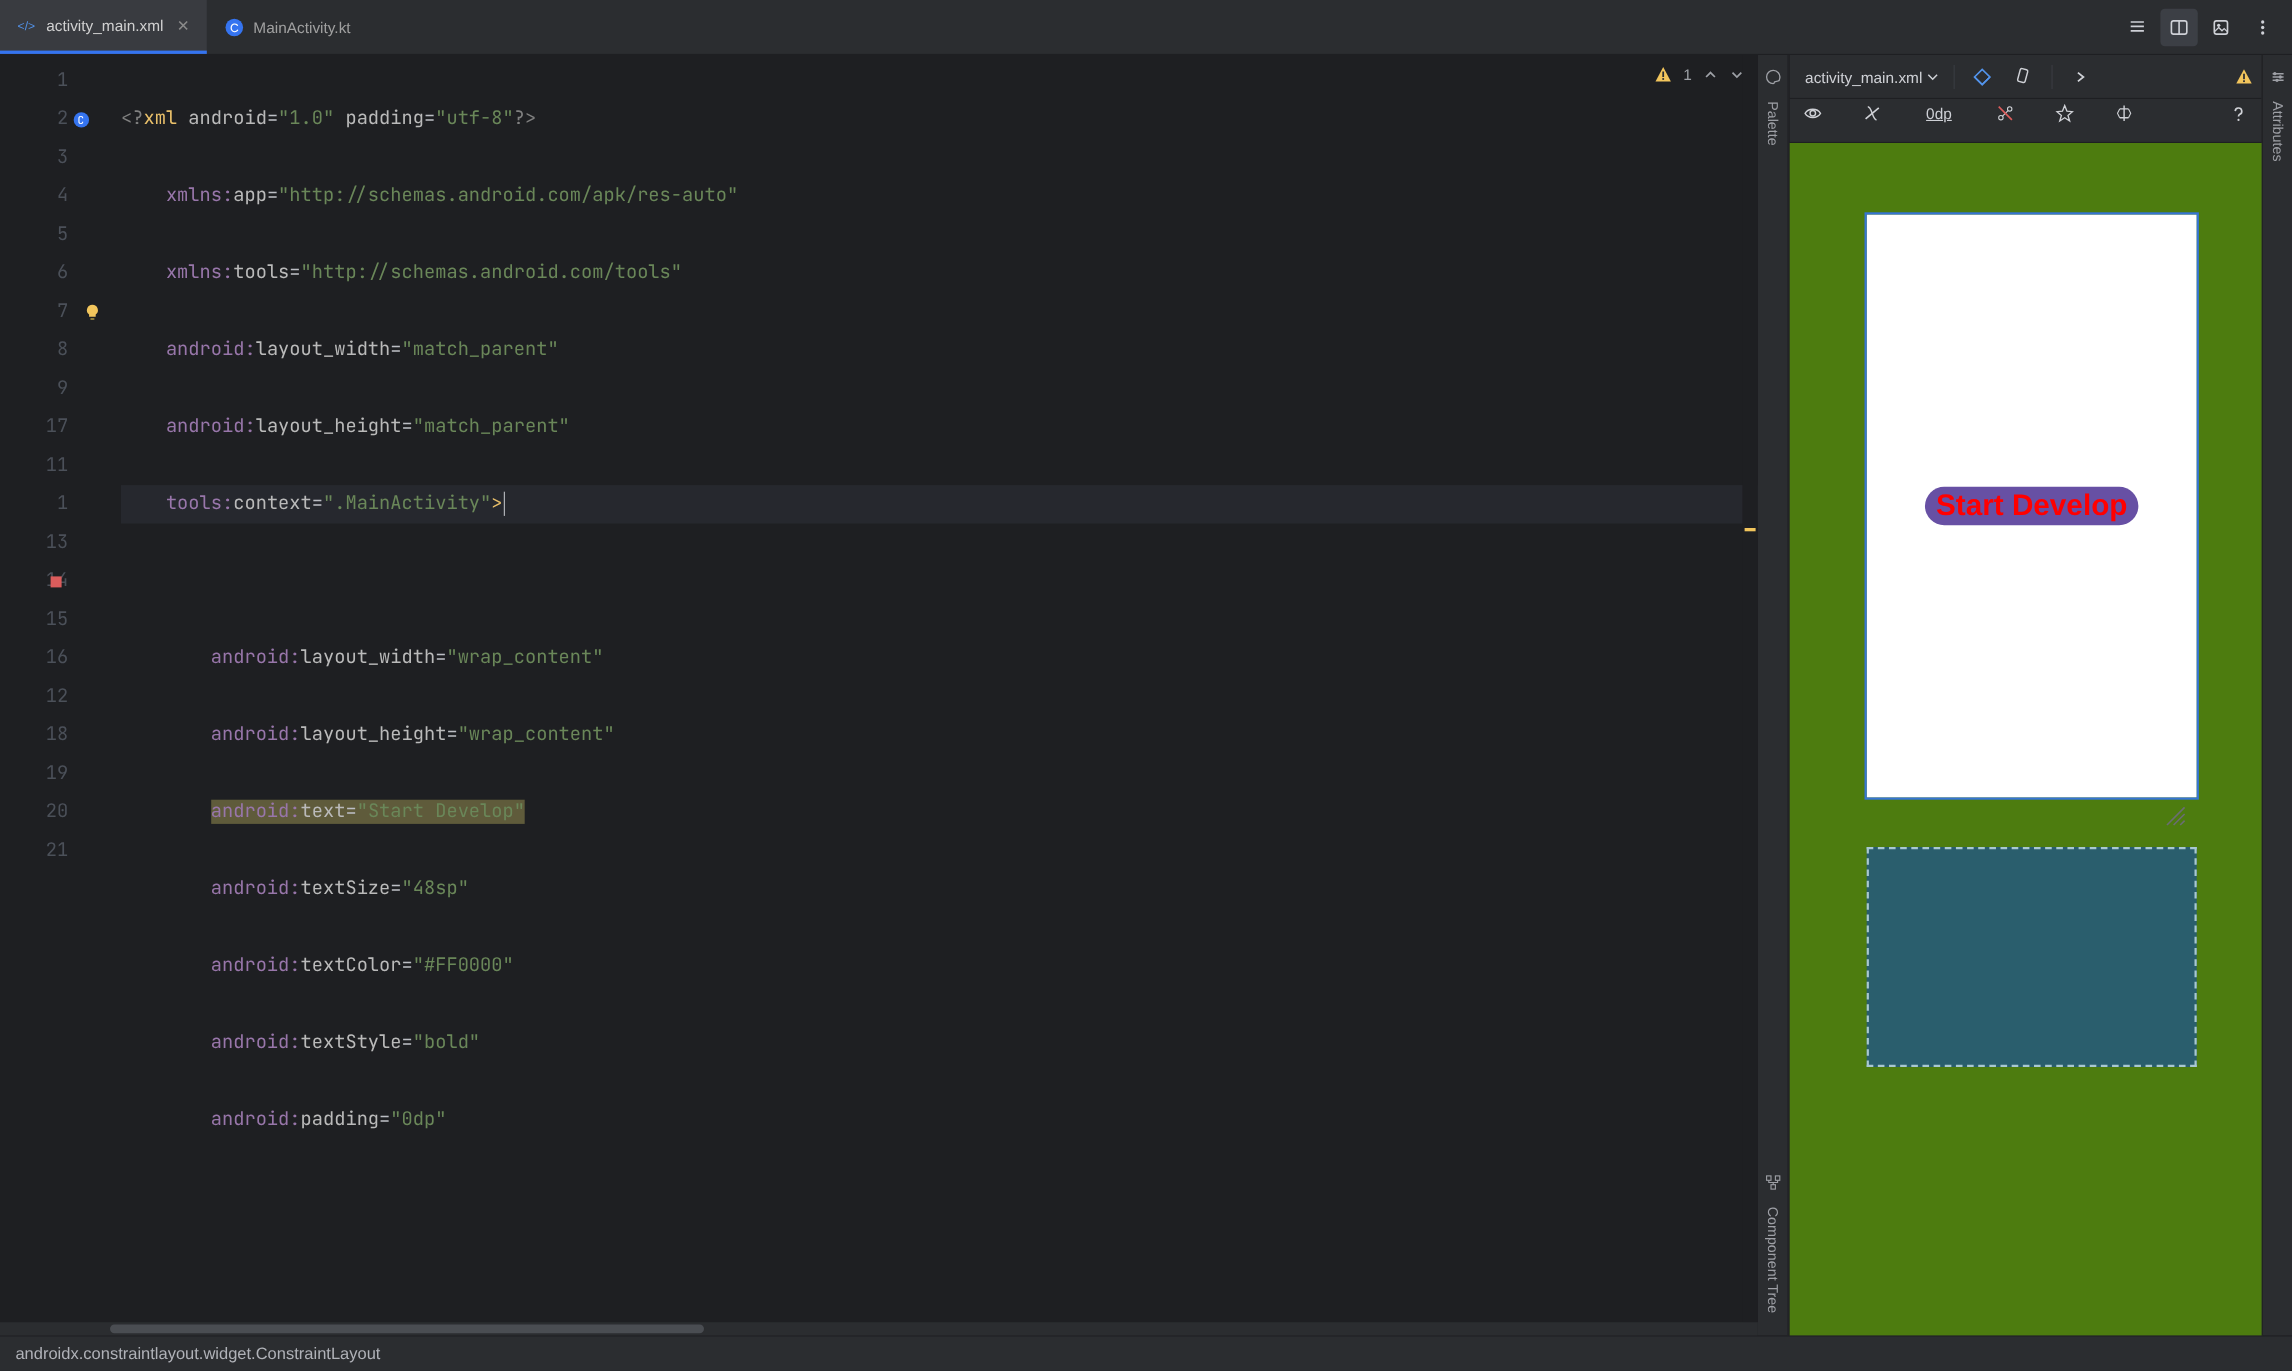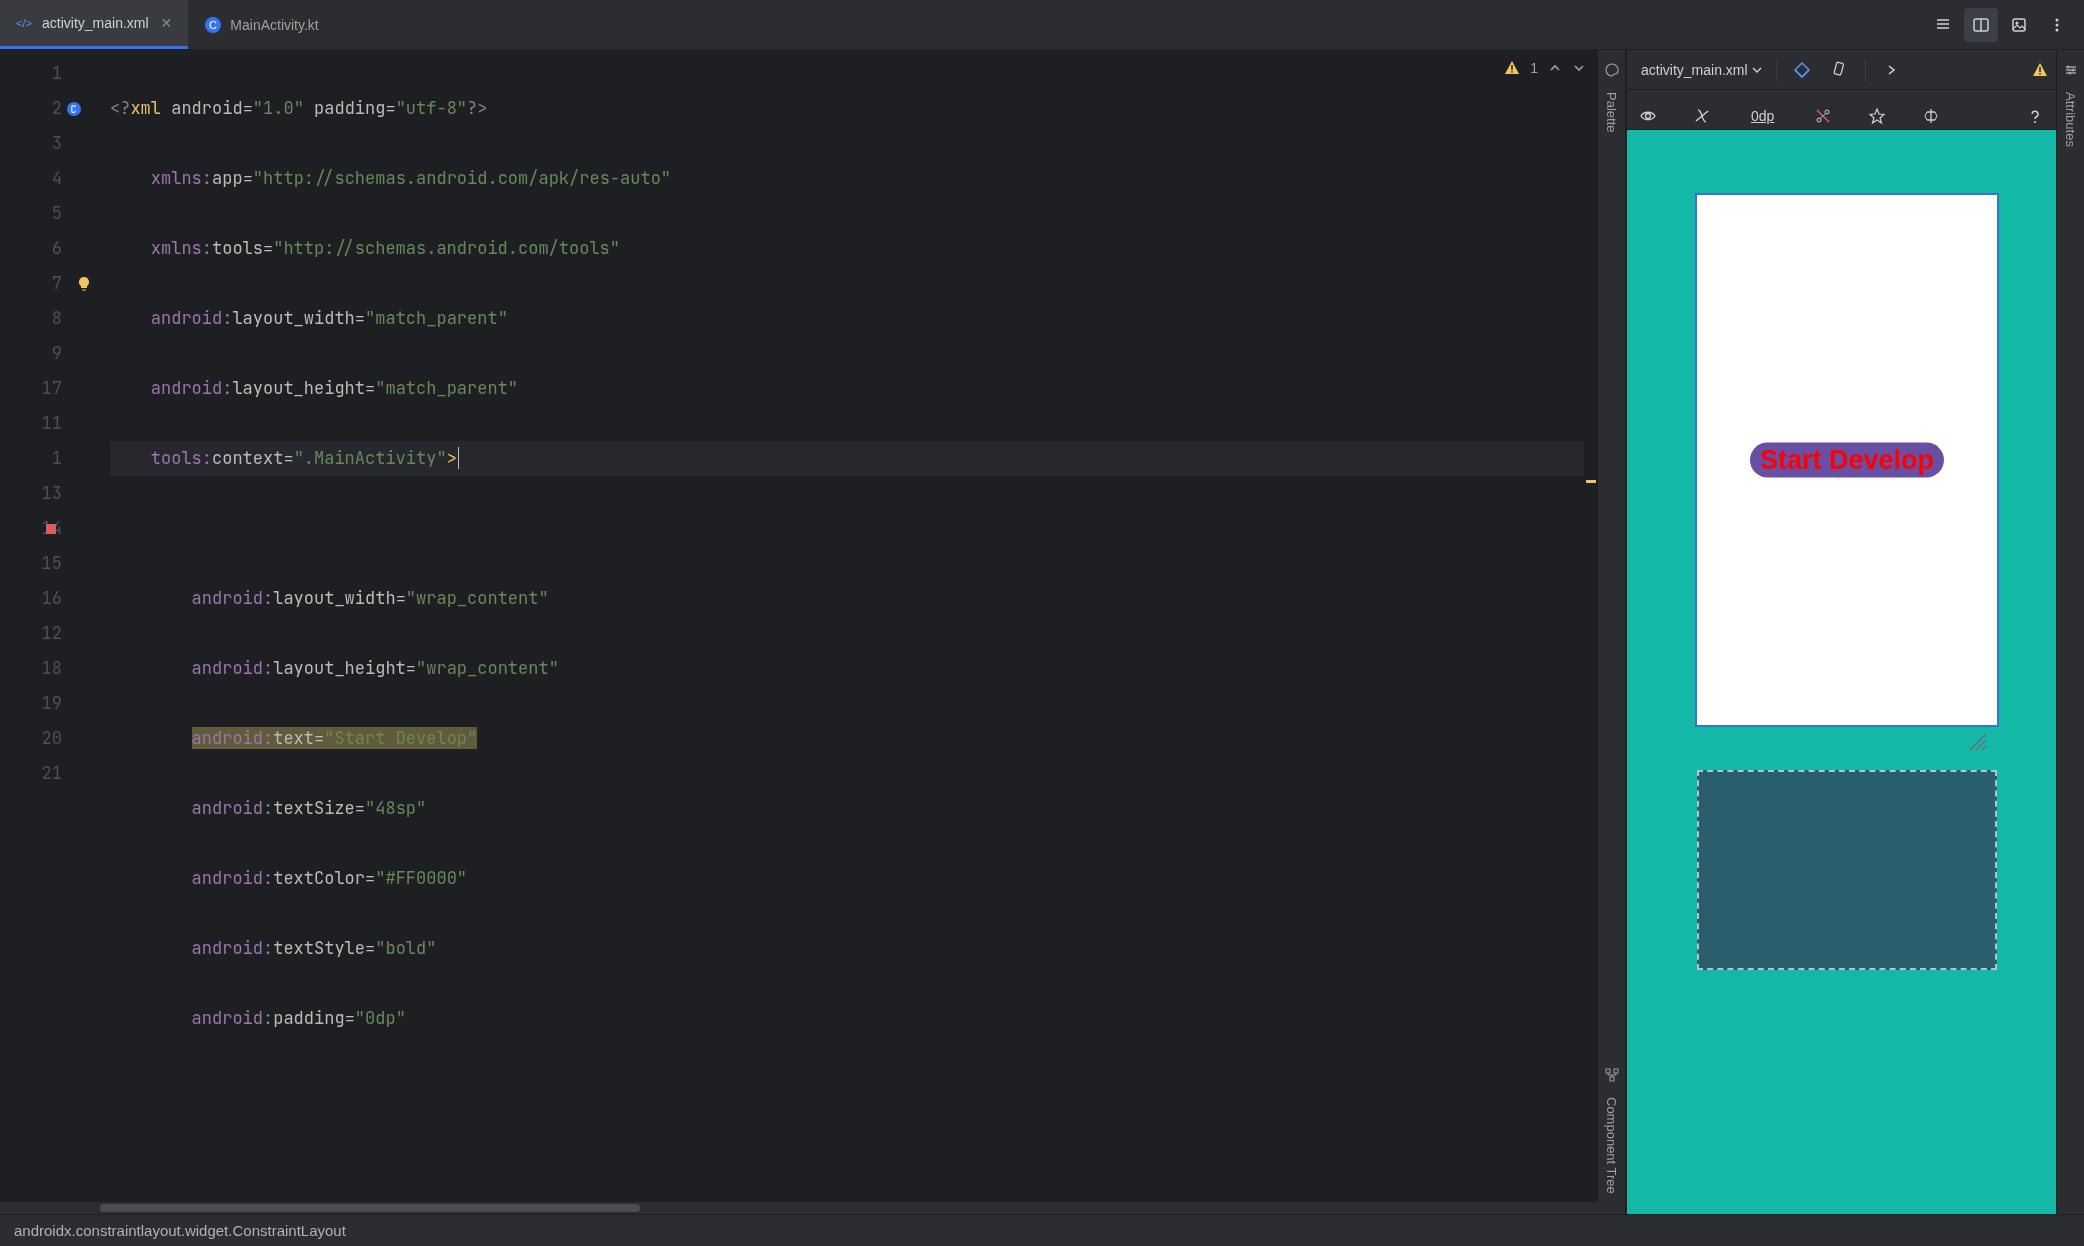--- a/index.html
+++ b/index.html
@@ -47,22 +47,22 @@
   .marker-stripe .mark { position: absolute; left: 2px; width: 10px; height: 3px; }
   .scrollbar-bottom { height: 12px; background: #2b2d30; position: relative; }
   .scrollbar-thumb { position: absolute; left: 100px; width: 540px; top: 2px; height: 8px; background: #4a4d52; border-radius: 4px; }
 
   
   .design-wrap { display: flex; }
   .design-pane { width: 430px; background: #2b2d30; border-left: 1px solid #1e1f22; display: flex; flex-direction: column; }
   .design-toolbar { height: 40px; display: flex; align-items: center; padding: 0 8px; gap: 4px; border-bottom: 1px solid #1e1f22; }
   .design-toolbar .file-dd { display: flex; align-items: center; gap: 4px; cursor: pointer; padding: 0 6px; color: #cfd1d6; }
   .tb-sep { width: 1px; height: 22px; background: #3a3d42; margin: 0 4px; }
-  .design-toolbar2 { height: 40px; display: flex; align-items: flex-end; padding: 0 8px; gap: 28px; border-bottom: 1px solid #1e1f22; color: #cfd1d6; }
-  .design-canvas { flex: 1; background: #14b8a6; position: relative; overflow: hidden; text-align: right; }
+  .design-toolbar2 { height: 40px; display: flex; align-items: flex-start; padding: 0 8px; gap: 28px; border-bottom: 1px solid #1e1f22; color: #cfd1d6; }
+  .design-canvas { flex: 1; background: #4d7c0f; position: relative; overflow: hidden; text-align: right; }
   .phone-frame { position: absolute; left: 70px; top: 65px; width: 300px; height: 530px; background: #fff; outline: 2px solid #3675d4; }
   .btn-preview { position: absolute; left: 50%; top: 50%; transform: translate(-50%, -50%); background: #6750a4; color: #ff0000; font-weight: 700; font-size: 27px; padding: 2px 10px; border-radius: 30px; white-space: nowrap; }
   .resize-corner { position: absolute; right: 68px; top: 600px; color: #555; }
   .blueprint { position: absolute; left: 70px; top: 640px; width: 300px; height: 200px; background: #2a5e6d; border: 2px dashed #a9c8d1; }
 
   
   .rail { width: 28px; background: #2b2d30; border-left: 1px solid #1e1f22; display: flex; flex-direction: column; align-items: center; padding-top: 12px; gap: 6px; }
   .rail-label { writing-mode: vertical-rl; color: #9ea0a6; font-size: 13px; cursor: pointer; padding: 8px 0; }
   .rail-icon { color: #9ea0a6; }
   .rail-left { border-left: none; border-right: 1px solid #1e1f22; }

